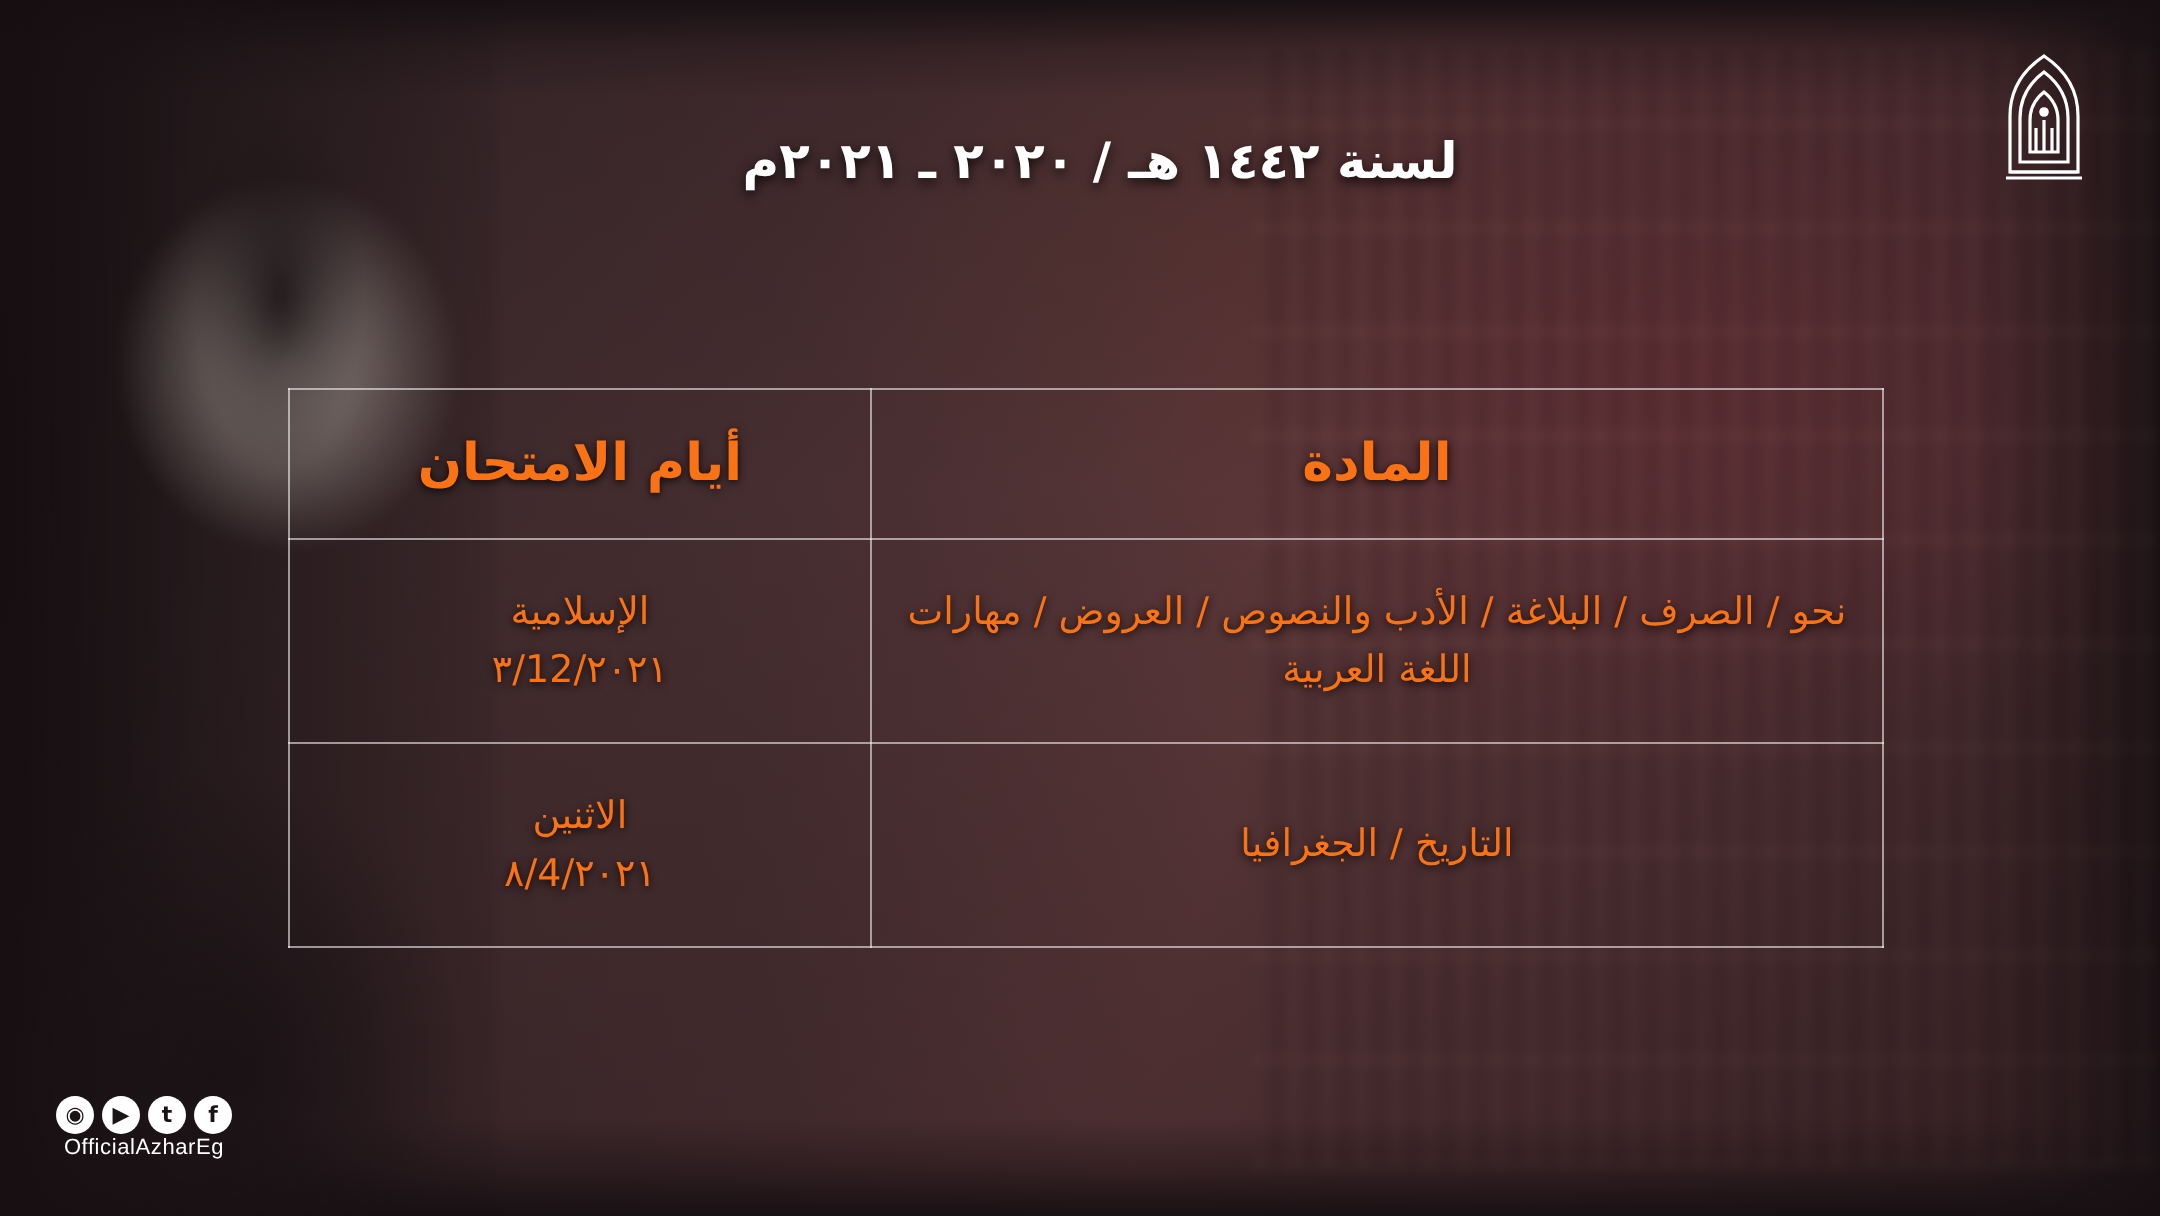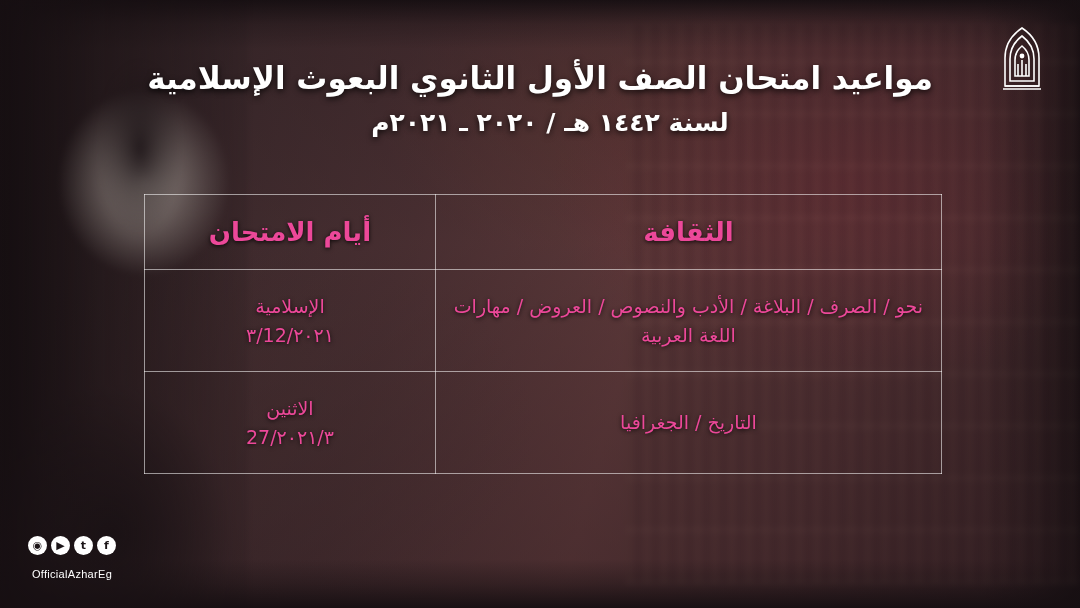--- a/index.html
+++ b/index.html
@@ -113,21 +113,21 @@
     width: 798px;
     z-index: 5;
   }
   table {
     width: 100%;
     border-collapse: collapse;
     table-layout: fixed;
   }
   th, td {
     border: 1px solid rgba(255,255,255,0.55);
-    color: #ec4899;
+    color: #f97316;
     text-align: center;
     vertical-align: middle;
     padding: 22px 10px;
     text-shadow: 0 1px 4px rgba(0,0,0,0.85);
   }
   th {
     font-size: 26px;
     font-weight: bold;
     height: 62px;
   }
@@ -161,21 +161,21 @@
     border-radius: 50%;
     background: #ffffff;
     color: #1b1417;
     font-size: 11px;
     line-height: 19px;
     text-align: center;
     font-weight: bold;
     font-family: "DejaVu Sans", sans-serif;
   }
   .social-handle {
-    margin-top: 13px;
+    margin-top: 1px;
     color: #ffffff;
     font-size: 11px;
     letter-spacing: 0.3px;
     font-family: "Liberation Sans", sans-serif;
     direction: ltr;
   }
 </style>
 </head>
 <body>
 
@@ -193,49 +193,48 @@
       <path d="M26 10 C18 16 14 24 14 33 L14 55 L38 55 L38 33 C38 24 34 16 26 10 Z"></path>
       <path d="M26 20 C21 24 19 29 19 34 L19 50 L33 50 L33 34 C33 29 31 24 26 20 Z"></path>
       <path d="M22 50 L22 38 M26 50 L26 34 M30 50 L30 38"></path>
       <path d="M9 60 L43 60 M7 63 L45 63"></path>
     </g>
     <circle cx="26" cy="30" r="2.4" fill="#ffffff"></circle>
   </svg>
 </div>
 
 <div class="header">
-  <div class="title-main">مواعيد امتحان الصف الأول الثانوي البعوث الإسلامية</div>
   <div class="title-sub">لسنة ١٤٤٢ هـ / ٢٠٢٠ ـ ٢٠٢١م</div>
 </div>
 
 <div class="table-wrap">
   <table>
     <colgroup>
       <col class="c-subject">
       <col class="c-day">
     </colgroup>
     <thead>
       <tr>
-        <th>الثقافة</th>
+        <th>المادة</th>
         <th>أيام الامتحان</th>
       </tr>
     </thead>
     <tbody>
       <tr>
         <td>نحو / الصرف / البلاغة / الأدب والنصوص / العروض / مهارات اللغة العربية</td>
         <td>
           <span class="day-name">الإسلامية</span>
           <span class="day-date">٢٠٢١/12/٣</span>
         </td>
       </tr>
       <tr>
         <td>التاريخ / الجغرافيا</td>
         <td>
           <span class="day-name">الاثنين</span>
-          <span class="day-date">٢٠٢١/٣/27</span>
+          <span class="day-date">٢٠٢١/4/٨</span>
         </td>
       </tr>
     </tbody>
   </table>
 </div>
 
 <div class="social">
   <div class="social-icons">
     <span class="sicon">f</span>
     <span class="sicon">t</span>

